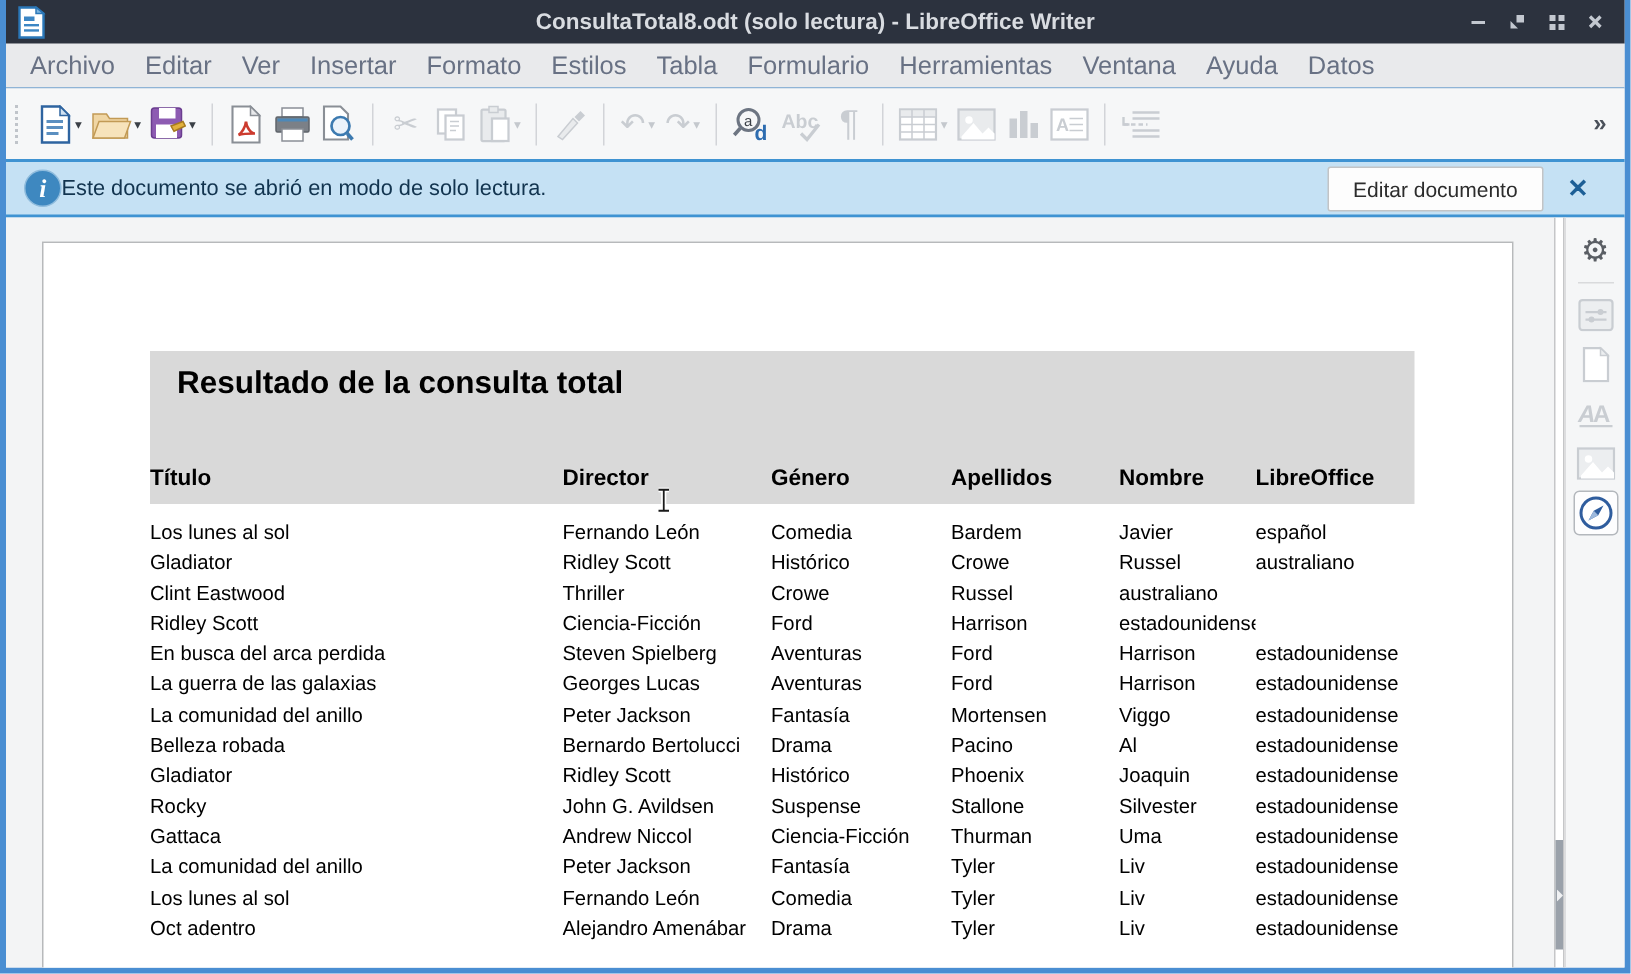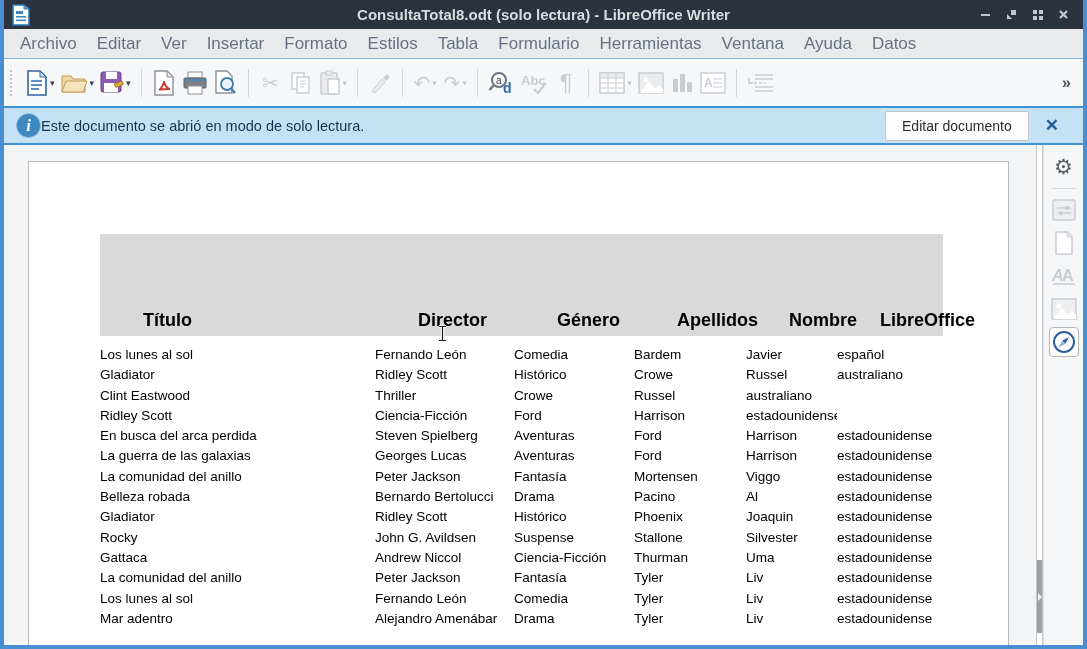--- a/index.html
+++ b/index.html
@@ -54,21 +54,21 @@
   .info-close{color:#1d5f96;font-size:17px;font-weight:bold;padding:0 14px 0 16px;cursor:pointer;}
 
   
   .mainrow{flex:1 1 auto;display:flex;min-height:0;}
   .workspace{flex:1 1 auto;background:var(--workspace_bg);position:relative;overflow:hidden;}
   .page{position:absolute;left:24px;top:16px;width:981px;height:500px;background:var(--page_bg);border:1px solid #b7b9bb;}
 
   .doc-header-block{position:absolute;left:71px;top:72px;width:843px;height:102px;background:var(--header_block_bg);}
   .doc-title{position:absolute;left:18px;top:10px;font-size:21px;font-weight:bold;color:var(--doc_text);}
   .tbl-grid{display:grid;grid-template-columns:275px 139px 120px 112px 91px 106px;}
-  .tbl-head{position:absolute;left:0;top:76px;width:843px;font-weight:bold;font-size:18px;color:var(--doc_text);padding-left:43px;}
+  .tbl-head{position:absolute;left:0;top:76px;width:843px;font-weight:bold;font-size:15px;color:var(--doc_text);}
   .tbl-body{position:absolute;left:71px;top:183px;width:843px;}
   .tbl-row{height:20.3px;line-height:20.3px;font-size:13.5px;color:var(--doc_text);}
   .tbl-cell{overflow:hidden;white-space:nowrap;}
 
   .cursor-ibeam{position:absolute;left:337px;top:91px;pointer-events:none;}
 
   
   .splitter{width:7px;background:#ffffff;border-left:1px solid #c5c6c8;border-right:1px solid #c5c6c8;position:relative;flex:0 0 auto;}
   .split-handle{position:absolute;left:0;right:0;top:415px;height:73px;background:#9aa1aa;display:flex;align-items:center;justify-content:center;cursor:pointer;}
   .sidebar{width:40px;background:#f5f6f7;border-left:1px solid #dcdddf;display:flex;flex-direction:column;align-items:center;padding-top:7px;flex:0 0 auto;}
@@ -288,20 +288,21 @@
     <span class="info-icon">i</span>
     <span class="info-msg">Este documento se abrió en modo de solo lectura.</span>
     <button class="edit-doc-btn">Editar documento</button>
     <span class="info-close">✕</span>
   </div>
 
   <div class="mainrow">
     <div class="workspace">
       <div class="page">
         <div class="doc-header-block">
+          <div class="doc-title">Resultado de la consulta total</div>
           <div class="tbl-grid tbl-head" id="tbl-head">
               <span class="tbl-cell">Título</span>
               <span class="tbl-cell">Director</span>
               <span class="tbl-cell">Género</span>
               <span class="tbl-cell">Apellidos</span>
               <span class="tbl-cell">Nombre</span>
               <span class="tbl-cell">LibreOffice</span>
             </div>
           <div class="cursor-ibeam">
             <svg width="11" height="17" viewBox="0 0 11 17">
@@ -407,21 +408,21 @@
             </div>
             <div class="tbl-grid tbl-row">
               <span class="tbl-cell">Los lunes al sol</span>
               <span class="tbl-cell">Fernando León</span>
               <span class="tbl-cell">Comedia</span>
               <span class="tbl-cell">Tyler</span>
               <span class="tbl-cell">Liv</span>
               <span class="tbl-cell">estadounidense</span>
             </div>
             <div class="tbl-grid tbl-row">
-              <span class="tbl-cell">Mar adentro</span>
+              <span class="tbl-cell">Oct adentro</span>
               <span class="tbl-cell">Alejandro Amenábar</span>
               <span class="tbl-cell">Drama</span>
               <span class="tbl-cell">Tyler</span>
               <span class="tbl-cell">Liv</span>
               <span class="tbl-cell">estadounidense</span>
             </div>
           </div>
       </div>
     </div>
 

